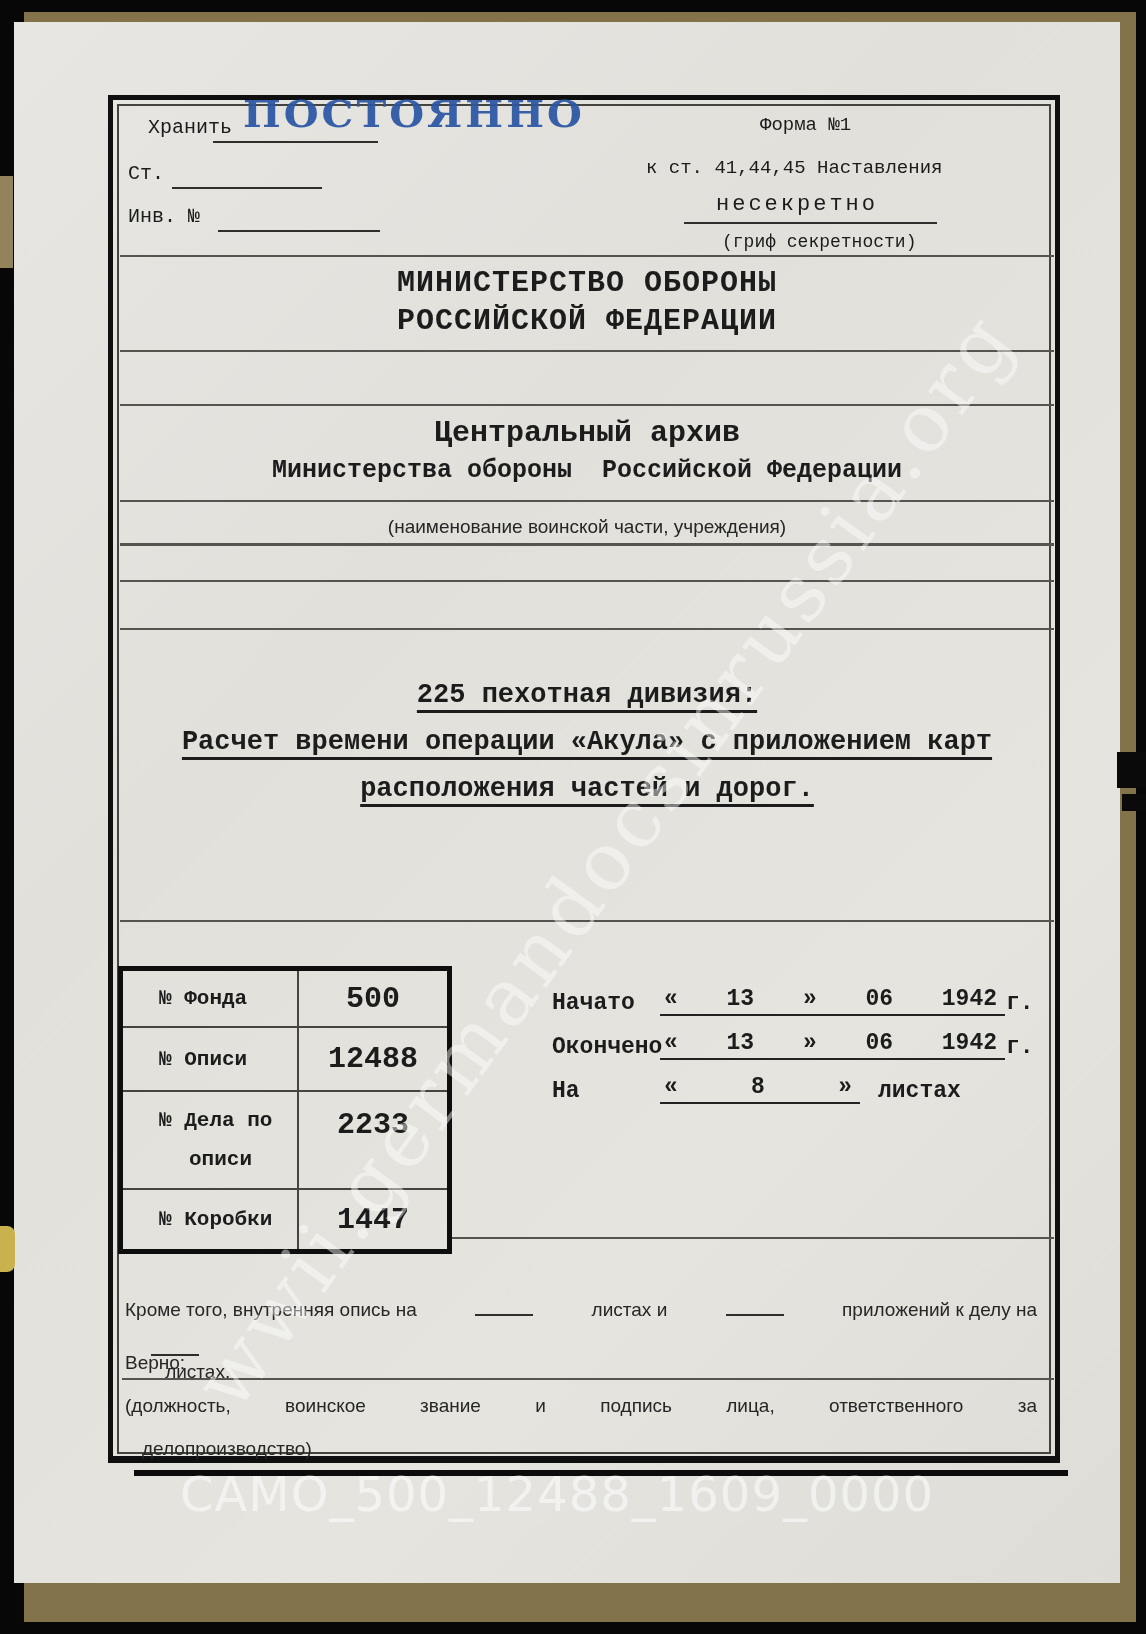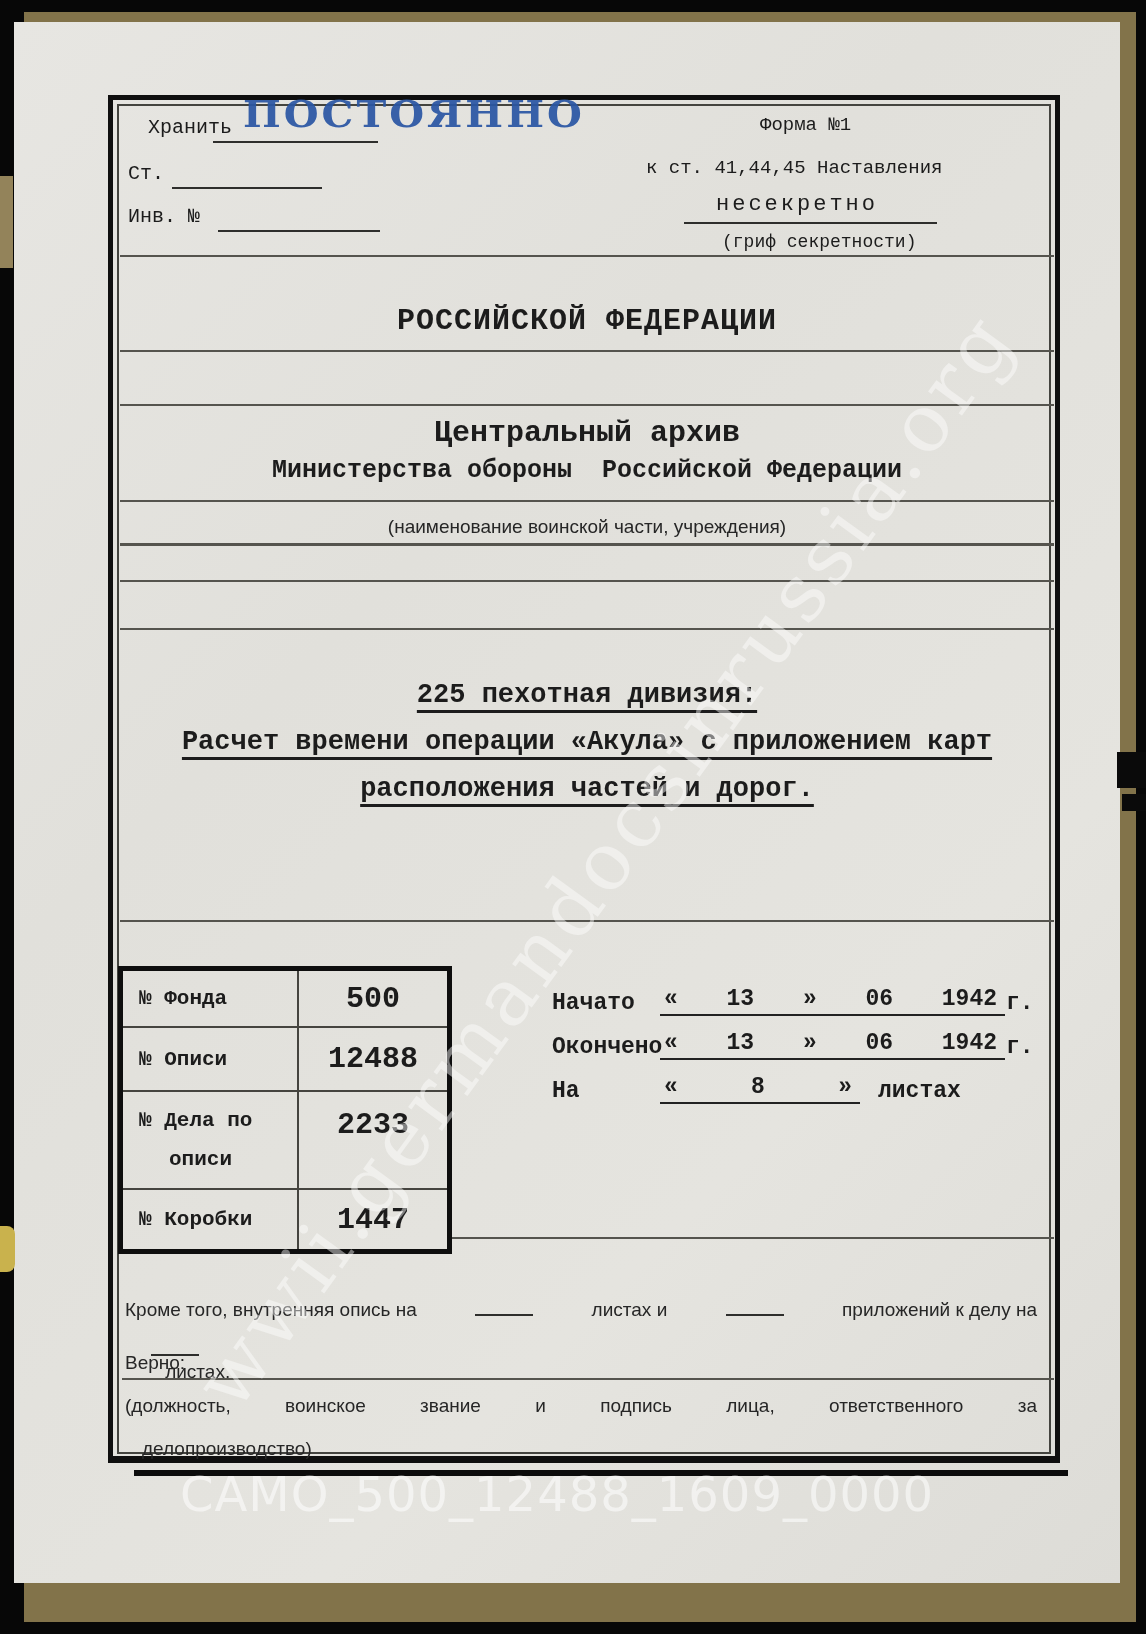--- a/index.html
+++ b/index.html
@@ -24,21 +24,21 @@
   .blank{display:inline-block;border-bottom:2px solid #2e2e2c;height:18px;vertical-align:baseline;}
   .uline{position:absolute;height:2px;background:#2e2e2c;}
   .subject{text-decoration:underline;text-decoration-thickness:2.5px;text-underline-offset:8px;}
   .stamp{position:absolute;left:243px;top:90px;font-family:"DejaVu Serif","Liberation Serif",serif;
          font-weight:bold;font-size:40px;letter-spacing:3px;color:#2b57a4;opacity:.93;transform:scaleY(.95);}
   
   .registry{position:absolute;left:118px;top:966px;width:334px;height:288px;box-sizing:border-box;
             border:5px solid #0e0e0e;display:grid;grid-template-columns:176px 1fr;
             grid-template-rows:57px 64px 98px 1fr;}
   .rt-cell{display:flex;align-items:center;border-bottom:2px solid #45443f;box-sizing:border-box;}
-  .rt-label{padding-left:16px;border-right:2px solid #45443f;font-weight:bold;font-size:21px;}
+  .rt-label{padding-left:36px;border-right:2px solid #45443f;font-weight:bold;font-size:21px;}
   .rt-value{justify-content:center;font-weight:bold;font-size:30px;}
   .rt-last{border-bottom:none;}
   .rt-2line{flex-direction:column;align-items:flex-start;justify-content:center;gap:16px;}
   .rt-2line .l2{margin-left:30px;}
   
   .date-label{position:absolute;left:552px;font-weight:bold;font-size:23px;}
   .date-line{position:absolute;left:660px;width:345px;display:flex;justify-content:space-between;
              border-bottom:2px solid #222;padding:0 8px 2px 4px;font-weight:bold;font-size:23px;box-sizing:border-box;}
   .date-suffix{position:absolute;font-weight:bold;font-size:23px;}
   
@@ -88,20 +88,21 @@
   <div class="hr" style="top:255px;"></div>
   <div class="hr" style="top:350px;"></div>
   <div class="hr" style="top:404px;"></div>
   <div class="hr" style="top:500px;"></div>
   <div class="hr" style="top:543px;height:3px;"></div>
   <div class="hr" style="top:580px;"></div>
   <div class="hr" style="top:628px;"></div>
   <div class="hr" style="top:920px;"></div>
   <div class="hr" style="top:1237px;left:452px;width:602px;"></div>
 
+  <div class="txt mono b center" style="top:266px;font-size:30px;letter-spacing:1px;">МИНИСТЕРСТВО ОБОРОНЫ</div>
   <div class="txt mono b center" style="top:304px;font-size:30px;letter-spacing:1px;">РОССИЙСКОЙ ФЕДЕРАЦИИ</div>
 
   <div class="txt mono b center" style="top:416px;font-size:30px;">Центральный архив</div>
   <div class="txt mono b center" style="top:456px;font-size:25px;">Министерства обороны  Российской Федерации</div>
   <div class="txt sans center" style="top:516px;font-size:19px;">(наименование воинской части, учреждения)</div>
 
 
   <div class="txt mono b center subject" style="top:680px;font-size:27px;">225 пехотная дивизия:</div>
   <div class="txt mono b center subject" style="top:727px;font-size:27px;">Расчет времени операции «Акула» с приложением карт</div>
   <div class="txt mono b center subject" style="top:774px;font-size:27px;">расположения частей и дорог.</div>

